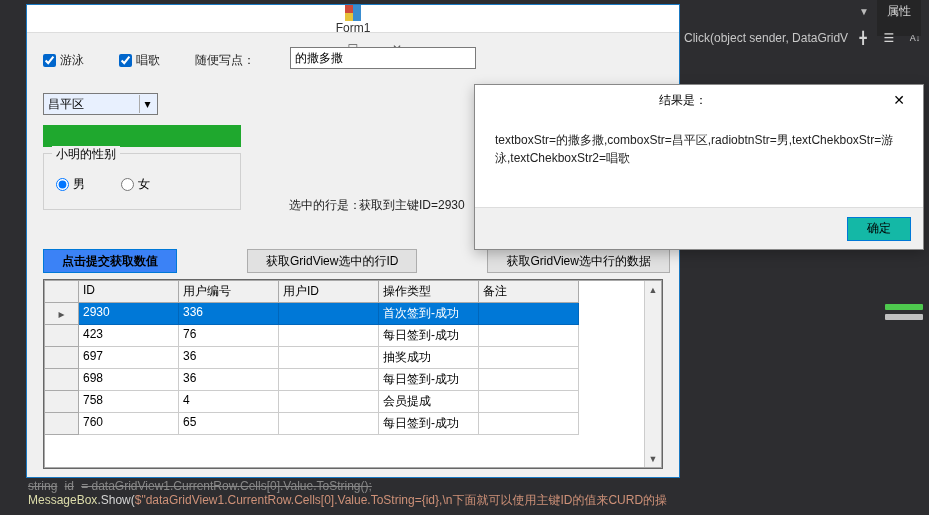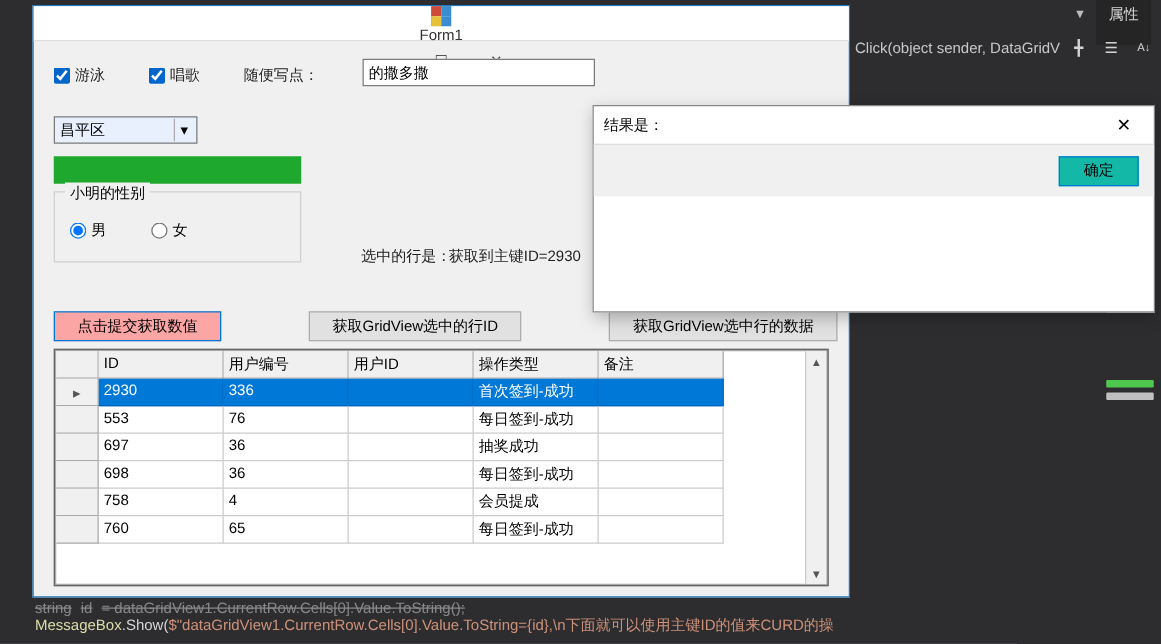--- a/index.html
+++ b/index.html
@@ -56,38 +56,38 @@
   .fieldset-legend { position:absolute; top:-8px; left:8px; padding:0 4px; background:#f0f0f0; }
   .radios { display:flex; gap:36px; margin-top:14px; }
   .radio { display:flex; align-items:center; gap:4px; }
   .radio input { width:13px; height:13px; }
 
   .selrow-label { position:absolute; left:262px; top:164px; }
   .selrow-value { position:absolute; left:332px; top:164px; }
 
   .btnrow { position:absolute; left:16px; top:216px; display:flex; gap:70px; }
   .wbtn { height:24px; padding:0 18px; background:#e1e1e1; border:1px solid #adadad; display:flex; align-items:center; cursor:default; }
-  .wbtn.active { border-color:#0078d7; background:#fca5a5; }
+  .wbtn.active { border-color:#0078d7; background:#3b82f6;font-weight:bold; }
 
   .grid-wrap { position:absolute; left:16px; right:16px; top:246px; bottom:8px; border:1px solid #666; background:#a9a9a9; }
   .grid { position:absolute; inset:1px; background:#fff; display:flex; flex-direction:column; }
   .grow { display:flex; height:22px; }
   .gcell { border-right:1px solid #ccc; border-bottom:1px solid #ccc; padding:2px 4px; overflow:hidden; white-space:nowrap; }
   .grow.header .gcell { background:#f0f0f0; border-color:#aaa; }
   .rowhead { width:34px; background:#f0f0f0; border-color:#aaa; display:flex; align-items:center; justify-content:center; color:#555; }
   .grow.sel .gcell:not(.rowhead) { background:#0078d7; color:#fff; border-color:#0066bb; }
   .c-id{width:100px;} .c-uid{width:100px;} .c-uno{width:100px;} .c-op{width:100px;} .c-bz{width:100px;}
   .vscroll { position:absolute; right:1px; top:1px; bottom:1px; width:17px; background:#f0f0f0; border-left:1px solid #ccc; }
   .vscroll .up, .vscroll .down { height:17px; display:flex; align-items:center; justify-content:center; font-size:9px; color:#555; }
   .vscroll .down { position:absolute; bottom:0; left:0; right:0; }
 
   
   .msgbox { position:absolute; left:474px; top:84px; width:450px; height:166px; background:#fff; border:1px solid #888; box-shadow:0 4px 12px rgba(0,0,0,.25); display:flex; flex-direction:column; z-index:5; }
   .msg-title { height:30px; display:flex; align-items:center; padding:0 8px; }
-  .msg-title .t { flex:1; }
+  .msg-title .t { flex:1;text-align:center; }
   .msg-title .x { width:32px; height:22px; display:flex; align-items:center; justify-content:center; font-size:14px; }
   .msg-body { flex:1; padding:16px 20px 8px 20px; color:#222; line-height:1.5; }
   .msg-foot { height:42px; background:#f0f0f0; border-top:1px solid #ddd; display:flex; justify-content:flex-end; align-items:center; padding:0 12px; }
   .ok-btn { width:64px; height:24px; border:1px solid #0078d7; background:#14b8a6; display:flex; align-items:center; justify-content:center; }
 </style>
 </head>
 <body>
 
 <div class="vs-bg">
   <div class="vs-topbar">
@@ -190,21 +190,21 @@
           <div class="grow sel">
             <div class="gcell rowhead">▸</div>
             <div class="gcell c-id">2930</div>
             <div class="gcell c-uid">336</div>
             <div class="gcell c-uno"></div>
             <div class="gcell c-op">首次签到-成功</div>
             <div class="gcell c-bz"></div>
           </div>
           <div class="grow">
             <div class="gcell rowhead"></div>
-            <div class="gcell c-id">553</div>
+            <div class="gcell c-id">423</div>
             <div class="gcell c-uid">76</div>
             <div class="gcell c-uno"></div>
             <div class="gcell c-op">每日签到-成功</div>
             <div class="gcell c-bz"></div>
           </div>
           <div class="grow">
             <div class="gcell rowhead"></div>
             <div class="gcell c-id">697</div>
             <div class="gcell c-uid">36</div>
             <div class="gcell c-uno"></div>
@@ -243,16 +243,17 @@
     </div>
 
   </div>
 </div>
 
 <div class="msgbox">
   <div class="msg-title">
     <span class="t">结果是：</span>
     <span class="x">✕</span>
   </div>
+  <div class="msg-body">textboxStr=的撒多撒,comboxStr=昌平区,radiobtnStr=男,textChekboxStr=游泳,textChekboxStr2=唱歌</div>
   <div class="msg-foot">
     <div class="ok-btn">确定</div>
   </div>
 </div>
 
 </body></html>

